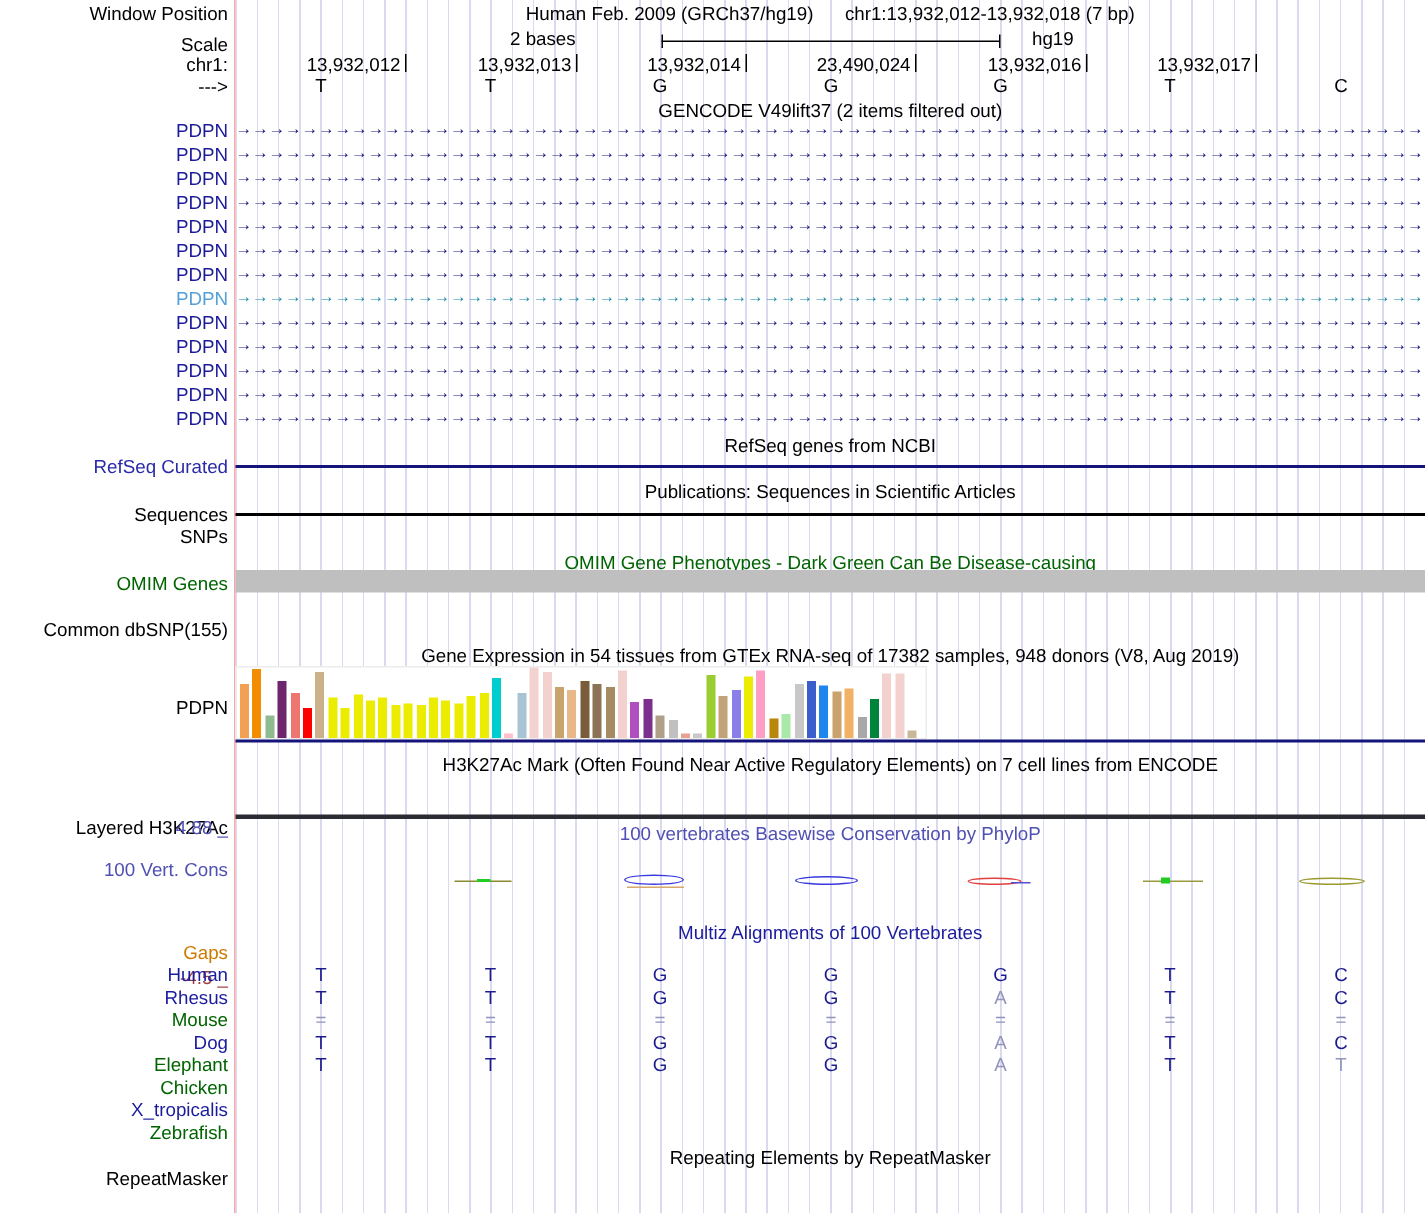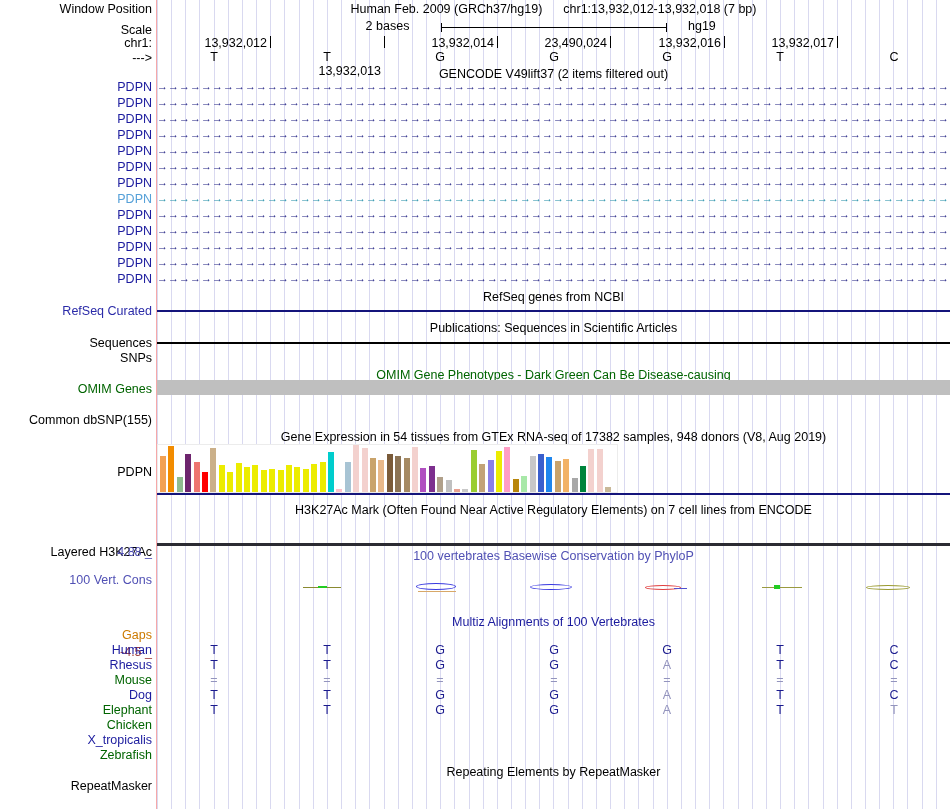--- a/index.html
+++ b/index.html
@@ -62,21 +62,21 @@
   <div class="edge-line"></div>
 
   <div class="lbl" style="top:2px">Window Position</div>
   <div class="ctitle" style="top:2px">
     <span>Human Feb. 2009 (GRCh37/hg19)</span>
     <span style="display:inline-block;width:14px"></span>
     <span>chr1:13,932,012-13,932,018 (7 bp)</span>
   </div>
 
   <div class="lbl" style="top:23px">Scale</div>
-  <div class="coord" style="top:19px;left:340px;width:95px;text-align:center">2 bases</div>
+  <div class="coord" style="top:19px;left:340px;width:95px;text-align:left">2 bases</div>
   <div class="scale-ruler" style="left:441px;top:27px;width:225px"></div>
   <div class="scale-end" style="left:441px;top:23px"></div>
   <div class="scale-end" style="left:666px;top:23px"></div>
   <div class="coord" style="top:19px;left:688px">hg19</div>
 
   <div class="lbl" style="top:36px">chr1:</div>
   <div id="coords-row"></div>
 
   <div class="lbl" style="top:51px">---&gt;</div>
   <div id="bases-row"></div>
@@ -170,21 +170,21 @@
   <div id="cons-marks"></div>
   <div class="lbl dred" style="top:597px">-4.5 _</div>
 
   <div class="ctitle navy" style="top:615px">Multiz Alignments of 100 Vertebrates</div>
   <div id="multiz-rows"></div>
 
   <div class="ctitle" style="top:765px">Repeating Elements by RepeatMasker</div>
   <div class="lbl" style="top:779px">RepeatMasker</div>
 <div class="coord" style="top: 36px; left: 175px; width: 92px; text-align: right;">13,932,012</div>
     <div class="tick" style="top: 36px; left: 270px;"></div>
-    <div class="coord" style="top: 36px; left: 289px; width: 92px; text-align: right; margin-top: 28px;">13,932,013</div>
+    <div class="coord" style="top: 36px; left: 289px; width: 92px; text-align: right;">13,932,013</div>
     <div class="tick" style="top: 36px; left: 384px;"></div>
     <div class="coord" style="top: 36px; left: 402px; width: 92px; text-align: right;">13,932,014</div>
     <div class="tick" style="top: 36px; left: 497px;"></div>
     <div class="coord" style="top: 36px; left: 515px; width: 92px; text-align: right;">23,490,024</div>
     <div class="tick" style="top: 36px; left: 610px;"></div>
     <div class="coord" style="top: 36px; left: 629px; width: 92px; text-align: right;">13,932,016</div>
     <div class="tick" style="top: 36px; left: 724px;"></div>
     <div class="coord" style="top: 36px; left: 742px; width: 92px; text-align: right;">13,932,017</div>
     <div class="tick" style="top: 36px; left: 837px;"></div>
     <div class="baseletter" style="top: 50px; left: 214px;">T</div>

